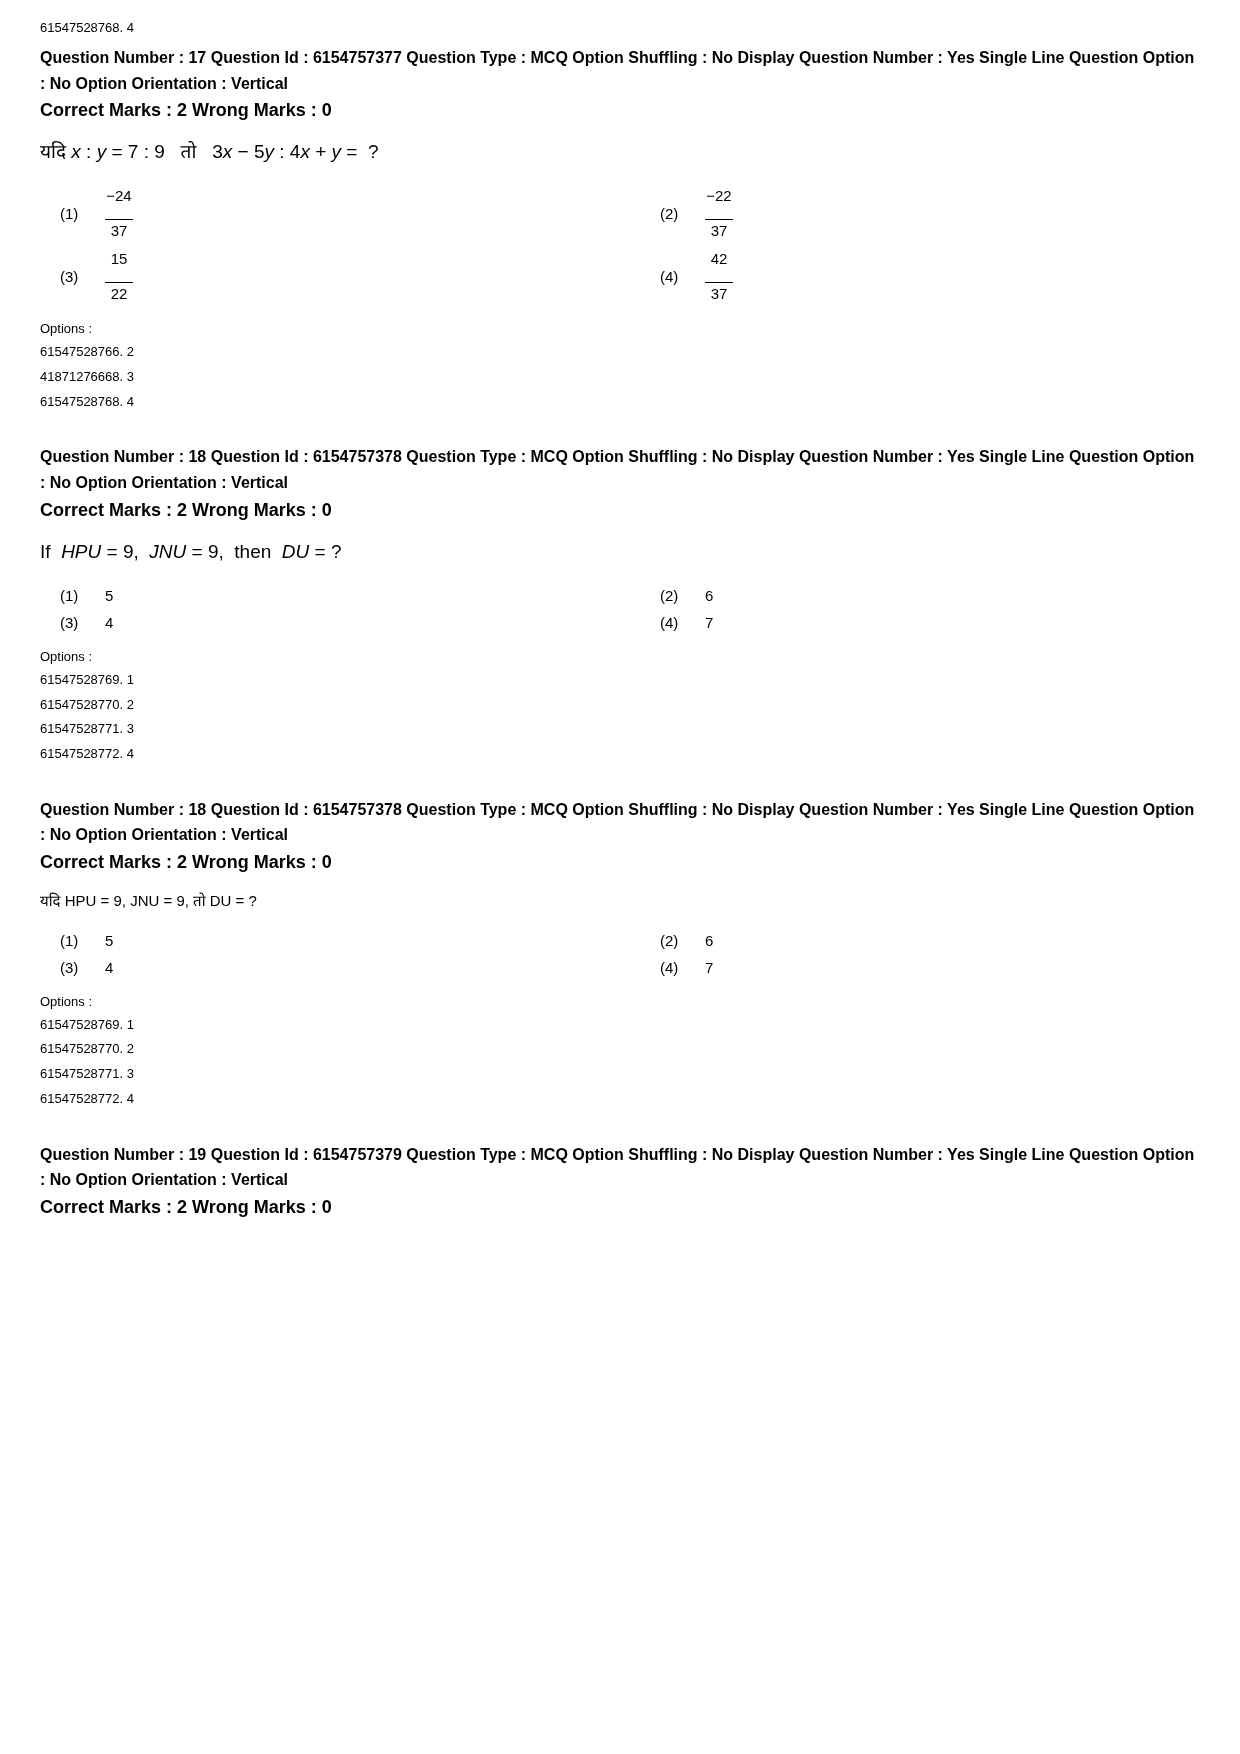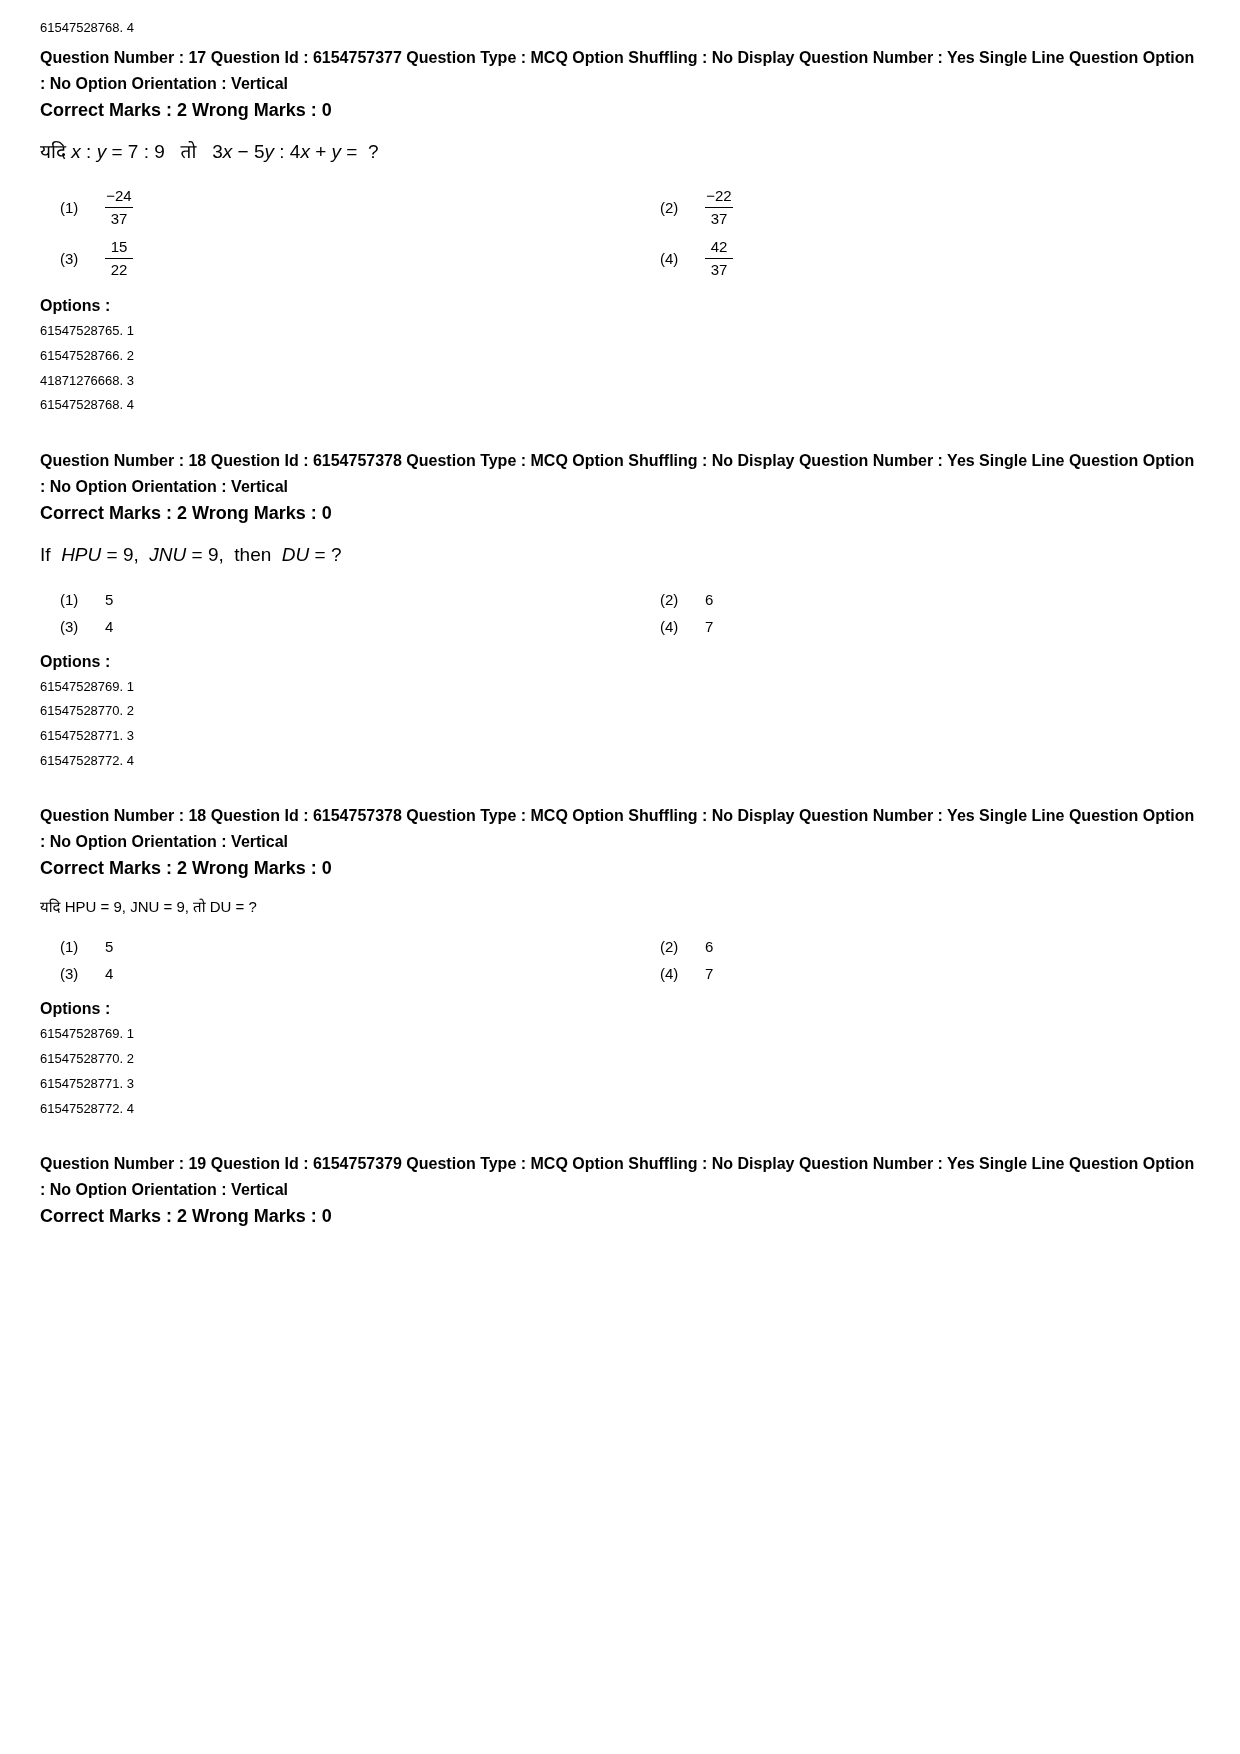--- a/index.html
+++ b/index.html
@@ -53,31 +53,31 @@
     }
     .fraction {
       display: inline-flex;
       flex-direction: column;
       align-items: center;
       font-size: 15px;
       line-height: 1.2;
     }
     .fraction .numerator {
       border-bottom: 1.5px solid #000;
-      padding-bottom: 2px;
+      padding-bottom: 14px;
       text-align: center;
       min-width: 28px;
     }
     .fraction .denominator {
       padding-top: 2px;
       text-align: right;
     }
     .options-label {
-      font-weight: bold;
-      font-size: 16px;
+      font-weight: normal;
+      font-size: 13px;
       margin-bottom: 4px;
     }
     .option-ids {
       font-size: 13px;
       line-height: 1.9;
     }
     .hindi-text {
       font-size: 15px;
     }
   </style>
@@ -120,21 +120,20 @@
       <span class="option-num">(4)</span>
       <span class="fraction">
         <span class="numerator">42</span>
         <span class="denominator">37</span>
       </span>
     </div>
   </div>
 
   <div class="options-label">Options :</div>
   <div class="option-ids">
-    <div>61547528765. 1</div>
     <div>61547528766. 2</div>
     <div>41871276668. 3</div>
     <div>61547528768. 4</div>
   </div>
 </div>
 
 <div class="question-block">
   <div class="question-meta">Question Number : 18  Question Id : 6154757378  Question Type : MCQ  Option Shuffling : No  Display Question Number : Yes  Single Line Question Option : No  Option Orientation : Vertical</div>
   <div class="marks-line">Correct Marks : 2  Wrong Marks : 0</div>
 

